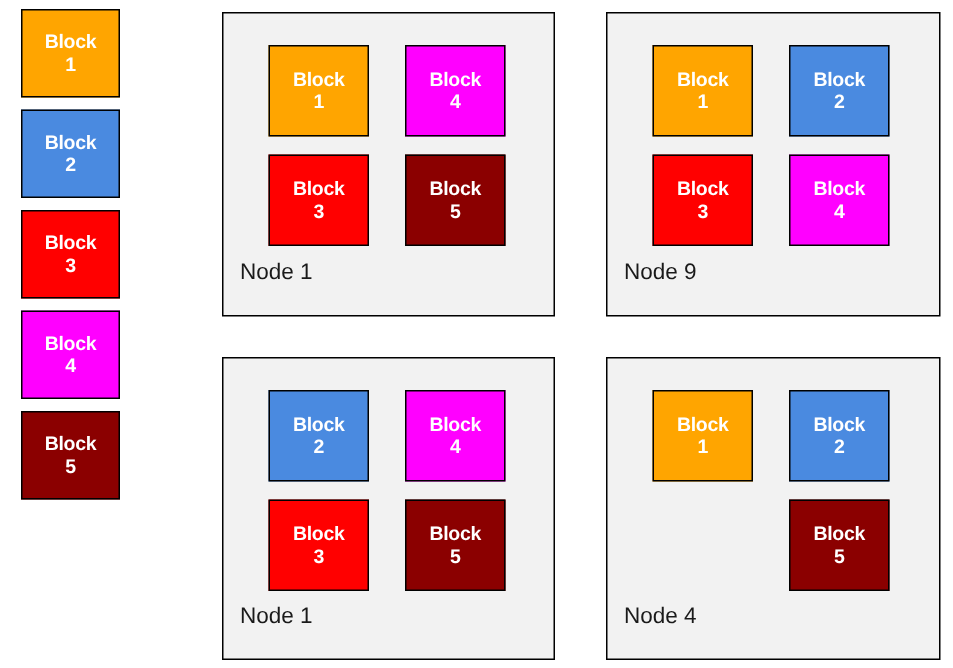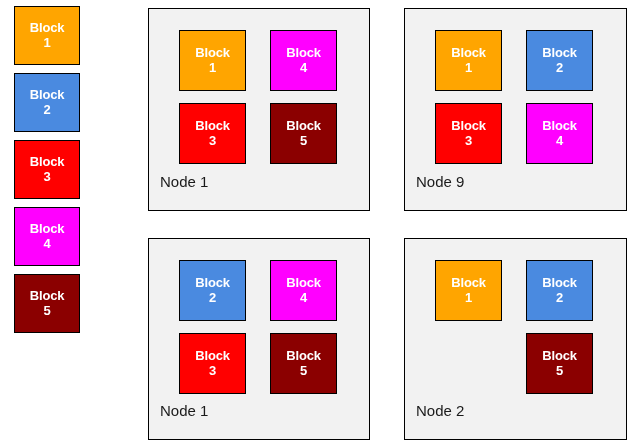--- a/index.html
+++ b/index.html
@@ -191,14 +191,14 @@
       <div class="node-block" style="background: rgb(74, 138, 224);">
         <span class="blk-line">Block</span>
         <span class="blk-line">2</span>
       </div>
       <div class="node-block empty-slot"></div>
       <div class="node-block" style="background: rgb(139, 0, 0);">
         <span class="blk-line">Block</span>
         <span class="blk-line">5</span>
       </div>
     </div>
-    <div class="node-label">Node 2</div>
+    <div class="node-label">Node 4</div>
   </div>
 
 </body></html>

